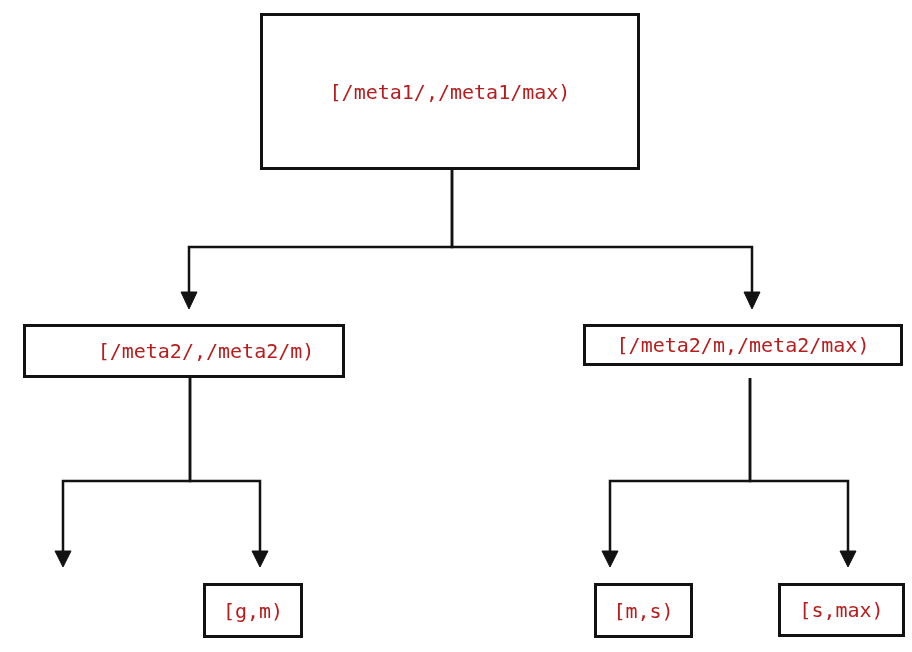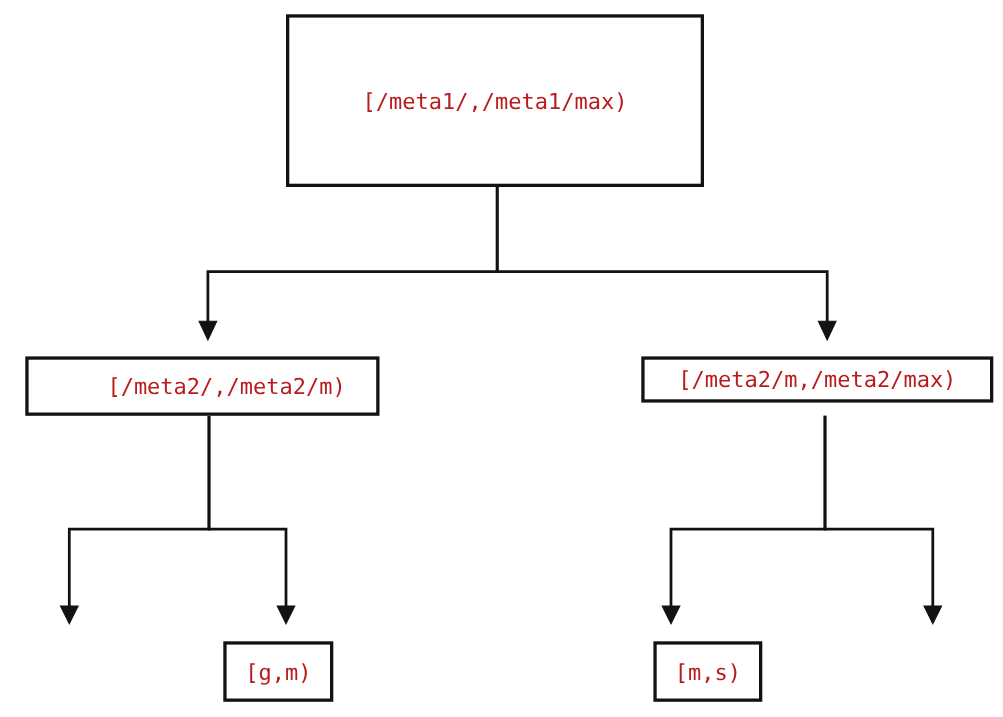--- a/index.html
+++ b/index.html
@@ -94,14 +94,15 @@
 
   <div class="node" id="n-left">[/meta2/,/meta2/m)</div>
 
   <div class="node" id="n-right">[/meta2/m,/meta2/max)</div>
 
 
   <div class="node" id="n-left-right">[g,m)</div>
 
   <div class="node" id="n-right-left">[m,s)</div>
 
+  <div class="node" id="n-right-right">[s,max)</div>
 
 </div>
 
 </body></html>

